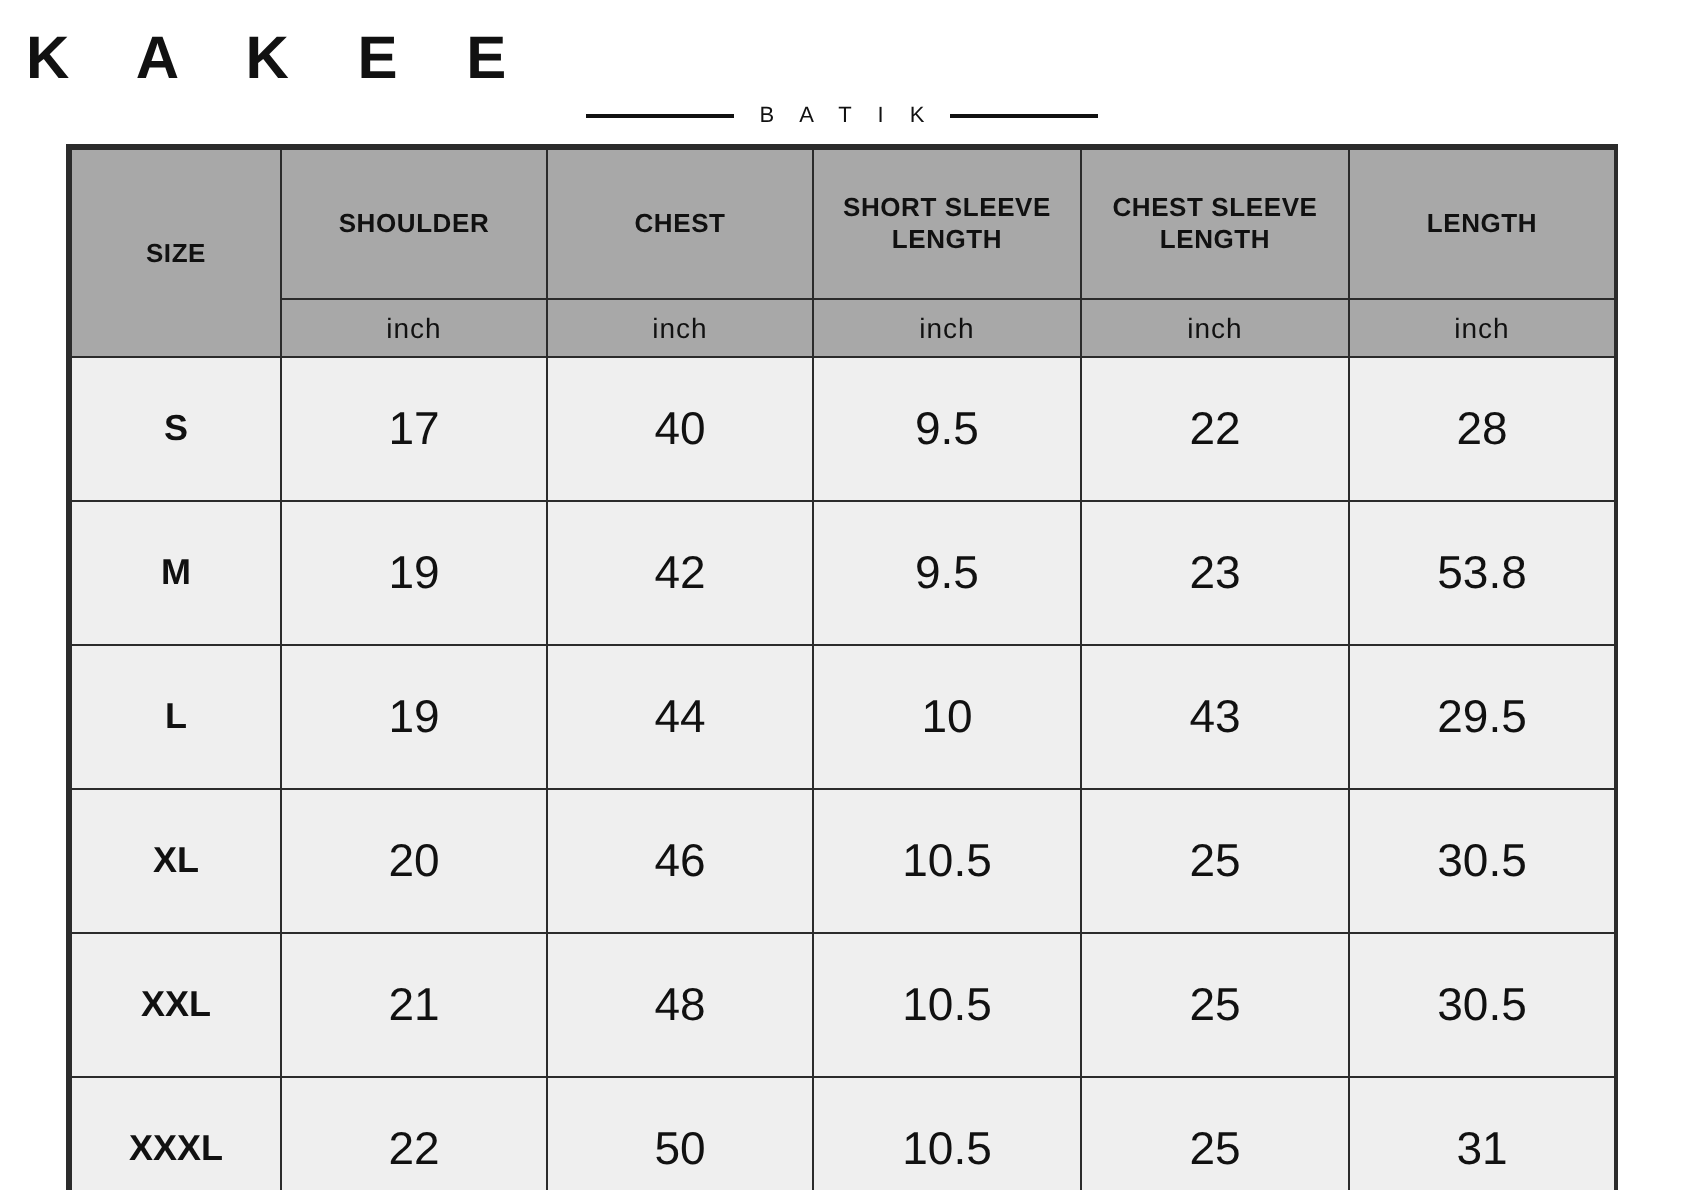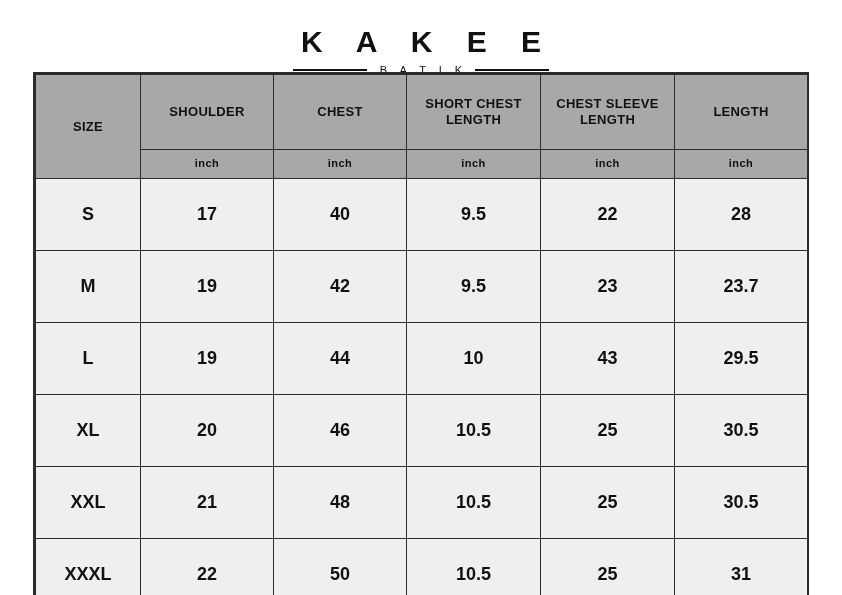--- a/index.html
+++ b/index.html
@@ -14,22 +14,22 @@
     overflow: hidden;
   }
   .page {
     position: relative;
     width: 842px;
     height: 595px;
     box-sizing: border-box;
   }
   
   .brand {
-    text-align: center;
-    padding-top: 26px;
+    text-align: left;
+    padding-top: 14px;
   }
   .brand-name {
     font-size: 30px;
     font-weight: bold;
     letter-spacing: 13px;
     color: #111111;
     line-height: 1.05;
     padding-left: 13px;
   }
   .brand-sub-row {
@@ -76,29 +76,29 @@
     background: #a8a8a8;
     font-size: 13px;
     font-weight: bold;
     height: 70px;
     line-height: 1.2;
     letter-spacing: 0.3px;
     padding: 2px 4px;
   }
   thead tr.units th {
     height: 24px;
-    font-size: 11px;
-    font-weight: bold;
+    font-size: 14px;
+    font-weight: normal;
     letter-spacing: 0.5px;
   }
   tbody td {
     background: #efefef;
     height: 69px;
-    font-size: 18px;
-    font-weight: bold;
+    font-size: 23px;
+    font-weight: normal;
   }
   tbody td.size-cell {
     font-size: 18px;
     font-weight: bold;
   }
   col.c-size { width: 105px; }
   col.c-shoulder { width: 133px; }
   col.c-chest { width: 133px; }
   col.c-short { width: 134px; }
   col.c-long { width: 134px; }
@@ -126,21 +126,21 @@
         <col class="c-chest">
         <col class="c-short">
         <col class="c-long">
         <col class="c-length">
       </colgroup>
       <thead>
         <tr>
           <th rowspan="2">SIZE</th>
           <th>SHOULDER</th>
           <th>CHEST</th>
-          <th>SHORT CHEST LENGTH</th>
+          <th>SHORT SLEEVE LENGTH</th>
           <th>CHEST SLEEVE LENGTH</th>
           <th>LENGTH</th>
         </tr>
         <tr class="units">
           <th>inch</th>
           <th>inch</th>
           <th>inch</th>
           <th>inch</th>
           <th>inch</th>
         </tr>
@@ -153,21 +153,21 @@
           <td>9.5</td>
           <td>22</td>
           <td>28</td>
         </tr>
         <tr>
           <td class="size-cell">M</td>
           <td>19</td>
           <td>42</td>
           <td>9.5</td>
           <td>23</td>
-          <td>23.7</td>
+          <td>53.8</td>
         </tr>
         <tr>
           <td class="size-cell">L</td>
           <td>19</td>
           <td>44</td>
           <td>10</td>
           <td>43</td>
           <td>29.5</td>
         </tr>
         <tr>

